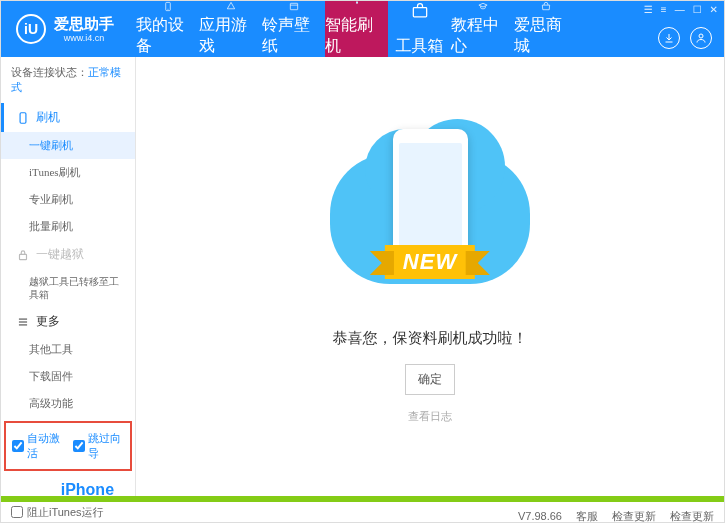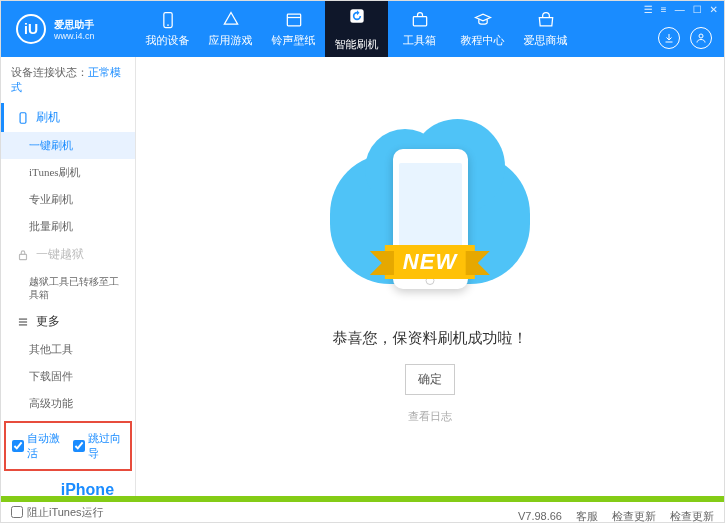--- a/index.html
+++ b/index.html
@@ -1,46 +1,46 @@
 <!DOCTYPE html>
 <html><head>
 <meta charset="utf-8">
 <style>
 * { margin: 0; padding: 0; box-sizing: border-box; }
 body { font-family: "Microsoft YaHei", Arial, sans-serif; font-size: 12px; color: #333; background: #fff; }
 .app { width: 725px; height: 523px; display: flex; flex-direction: column; border: 1px solid #ddd; position: relative; }
 .header { background: #1a8cff; color: #fff; height: 56px; display: flex; align-items: center; position: relative; }
 .logo-area { display: flex; align-items: center; padding: 0 15px; width: 135px; text-align: center; }
 .logo-circle { width: 30px; height: 30px; border: 2px solid #fff; border-radius: 50%; display: flex; align-items: center; justify-content: center; font-weight: bold; font-size: 14px; margin-right: 8px; }
-.logo-text { font-size: 10px; font-weight: bold; }
+.logo-text { font-size: 15px; font-weight: bold; }
 .logo-url { font-size: 9px; opacity: 0.9; display: block; margin-top: -1px; }
 .nav { display: flex; height: 100%; }
-.nav-item { width: 63px; display: flex; flex-direction: column; align-items: center; justify-content: center; cursor: pointer; font-size: 11px; font-family: Liberation Mono, monospace; }
-.nav-item.active { background: #0f172a; gap: 8px; }
+.nav-item { width: 63px; display: flex; flex-direction: column; align-items: center; justify-content: space-between; cursor: pointer; font-size: 16px; font-family: Liberation Mono, monospace; }
+.nav-item.active { background: #be185d; gap: 8px; }
 .nav-ico { width: 20px; height: 20px; margin-bottom: 3px; }
 .window-controls { position: absolute; right: 6px; top: 3px; display: flex; gap: 8px; font-size: 10px; }
 .window-controls span { cursor: pointer; opacity: 0.85; }
 .header-right { position: absolute; right: 12px; bottom: 8px; display: flex; gap: 10px; }
 .circle-btn { width: 22px; height: 22px; border: 1.5px solid #fff; border-radius: 50%; display: flex; align-items: center; justify-content: center; cursor: pointer; }
 .body { flex: 1; display: flex; overflow: hidden; }
 .sidebar { width: 135px; border-right: 1px solid #e5e5e5; display: flex; flex-direction: column; font-size: 12px; }
 .conn-status { padding: 8px 10px; font-size: 11px; color: #666; }
 .conn-status .mode { color: #1a8cff; }
 .section-head { display: flex; align-items: center; padding: 6px 12px; color: #333; border-left: 3px solid transparent; }
 .section-head.flash { border-left-color: #1a8cff; color: #1a8cff; }
 .section-head .ico { width: 14px; height: 14px; margin-right: 6px; }
 .sub-item { padding: 6px 10px 6px 28px; color: #666; cursor: pointer; font-size: 11px; font-family: Liberation Serif, serif; }
 .sub-item.active { background: #e8f2ff; color: #1a8cff; }
 .sub-item.note { font-size: 10px; line-height: 1.3; }
 .checkbox-row { padding: 8px 6px; border: 2px solid #e74c3c; margin: 4px 3px; display: flex; gap: 10px; font-size: 11px; }
 .checkbox-row label { display: flex; align-items: center; gap: 3px; color: #1a8cff; cursor: pointer; }
 .device-block { padding: 6px 10px; font-size: 16px; margin-left: 40px; }
 .device-name { color: #1a8cff; font-weight: bold; display: flex; align-items: center; gap: 4px; }
 .main { flex: 1; display: flex; flex-direction: column; align-items: center; justify-content: center; position: relative; }
-.illus { width: 200px; height: 180px; position: relative; display: flex; align-items: center; justify-content: center; }
+.illus { width: 200px; height: 180px; position: relative; display: flex; justify-content: center; }
 .cloud { position: absolute; width: 200px; height: 130px; background: #4fc3f7; border-radius: 60px; top: 25px; }
 .cloud:before { content: ""; position: absolute; width: 80px; height: 80px; background: #4fc3f7; border-radius: 50%; top: -25px; left: 35px; }
 .cloud:after { content: ""; position: absolute; width: 95px; height: 95px; background: #4fc3f7; border-radius: 50%; top: -35px; right: 25px; }
 .phone { position: relative; width: 75px; height: 140px; background: #fff; border-radius: 10px; box-shadow: 0 3px 10px rgba(0,0,0,0.2); z-index: 2; }
 .phone-screen { position: absolute; top: 14px; left: 6px; right: 6px; bottom: 16px; background: #e8f4ff; border-radius: 2px; }
 .phone-home { position: absolute; bottom: 4px; left: 50%; transform: translateX(-50%); width: 9px; height: 9px; border: 1px solid #ccc; border-radius: 50%; }
 .ribbon { position: absolute; bottom: 30px; left: 50%; transform: translateX(-50%); background: #ffc107; color: #fff; font-weight: bold; font-style: italic; font-size: 22px; padding: 4px 18px; z-index: 3; letter-spacing: 1px; }
 .ribbon:before, .ribbon:after { content: ""; position: absolute; top: 6px; width: 0; height: 0; border: 12px solid #e6a800; z-index: -1; }
 .ribbon:before { left: -15px; border-left-color: transparent; }
 .ribbon:after { right: -15px; border-right-color: transparent; }

